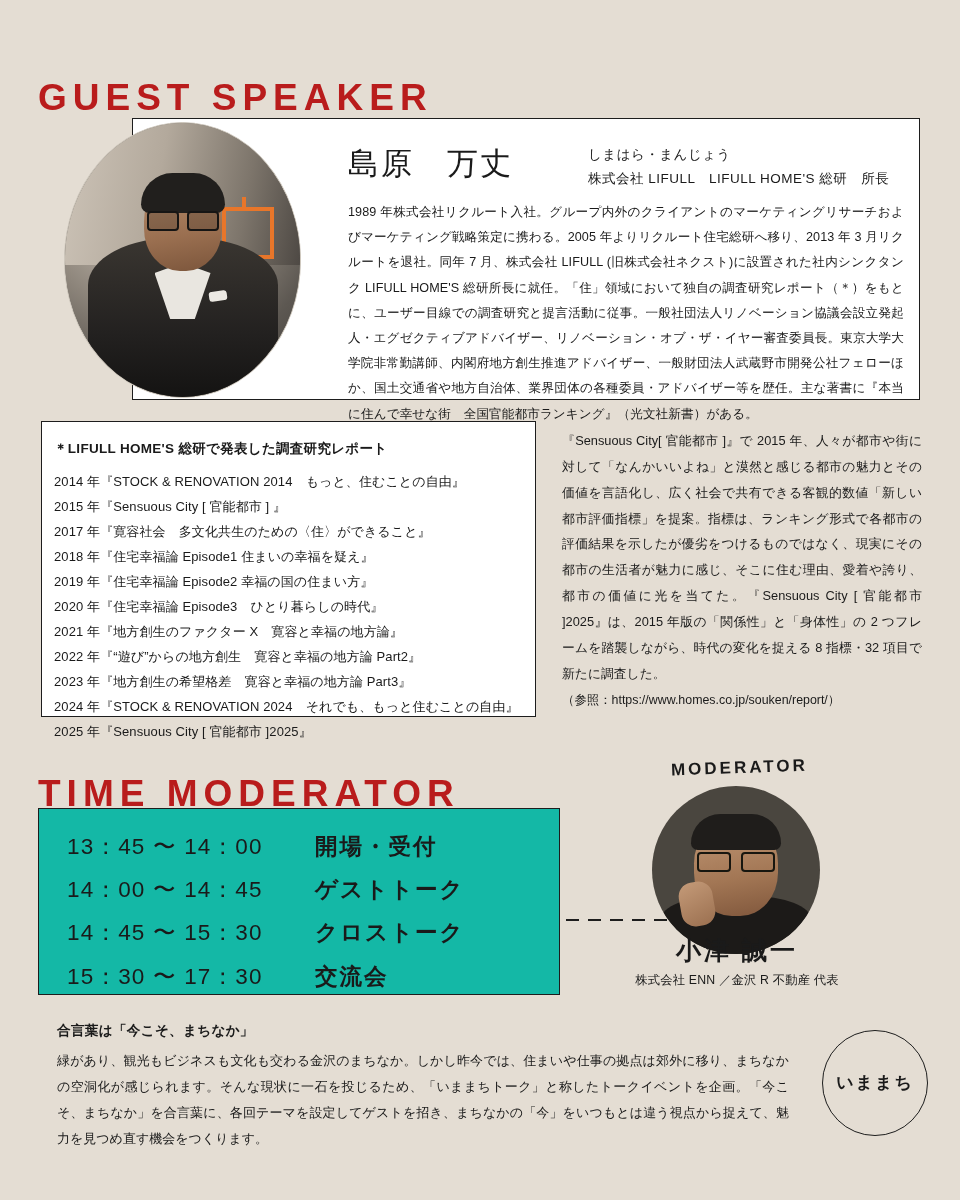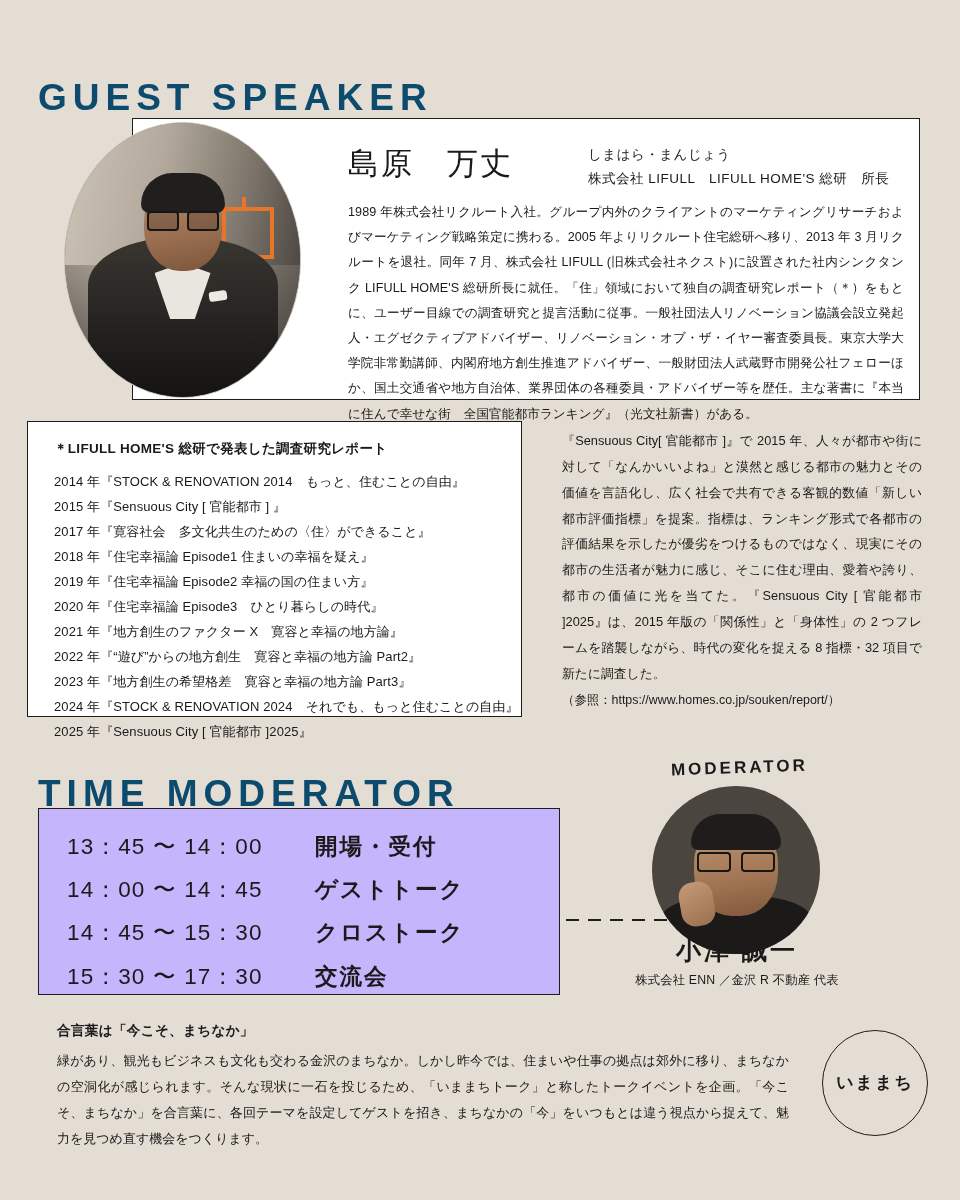--- a/index.html
+++ b/index.html
@@ -18,21 +18,21 @@
   .page {
     position: absolute;
     inset: 0;
   }
 
   
   .section-title {
     font-size: 37px;
     font-weight: bold;
     letter-spacing: 6px;
-    color: #0c4a6e;
+    color: #b91c1c;
   }
   #guest-speaker-title {
     position: absolute;
     left: 38px;
     top: 52px;
   }
   #time-schedule-title {
     position: absolute;
     left: 38px;
     top: 748px;
@@ -191,28 +191,28 @@
     width: 556px;
     font-size: 12.6px;
     line-height: 2.0;
     text-align: justify;
     letter-spacing: .1px;
   }
 
   
   #reports-box {
     position: absolute;
-    left: 27px;
+    left: 41px;
     top: 421px;
     width: 495px;
     height: 296px;
     background: #ffffff;
     border: 1px solid #1d1d1d;
     box-sizing: border-box;
-    padding: 18px 22px 0 26px;
+    padding: 18px 22px 0 12px;
   }
   #reports-heading {
     font-size: 13.5px;
     font-weight: bold;
     letter-spacing: .3px;
     margin-bottom: 12px;
   }
   #reports-list {
     list-style: none;
     margin: 0;
@@ -253,21 +253,21 @@
     line-height: 1.9;
   }
 
   
   #schedule-box {
     position: absolute;
     left: 38px;
     top: 808px;
     width: 522px;
     height: 187px;
-    background: #c4b5fd;
+    background: #14b8a6;
     border: 1px solid #1d1d1d;
     box-sizing: border-box;
     padding: 16px 0 0 28px;
   }
   .sched-row {
     display: flex;
     align-items: baseline;
     font-size: 22.5px;
     line-height: 1.92;
     letter-spacing: 1.2px;

